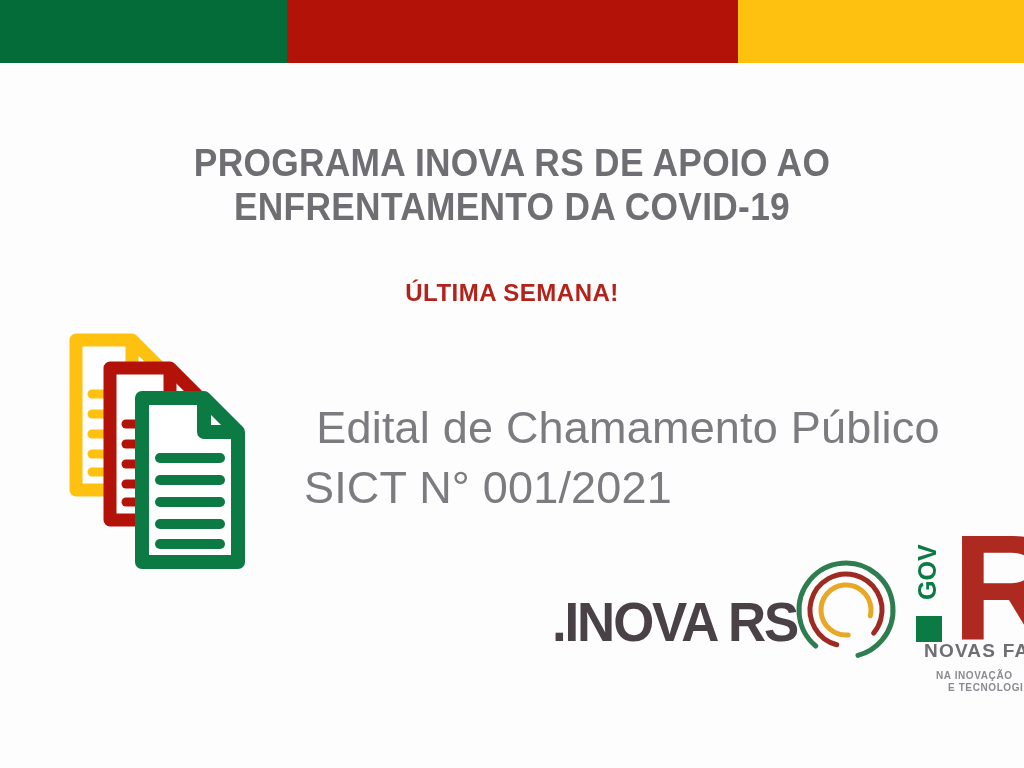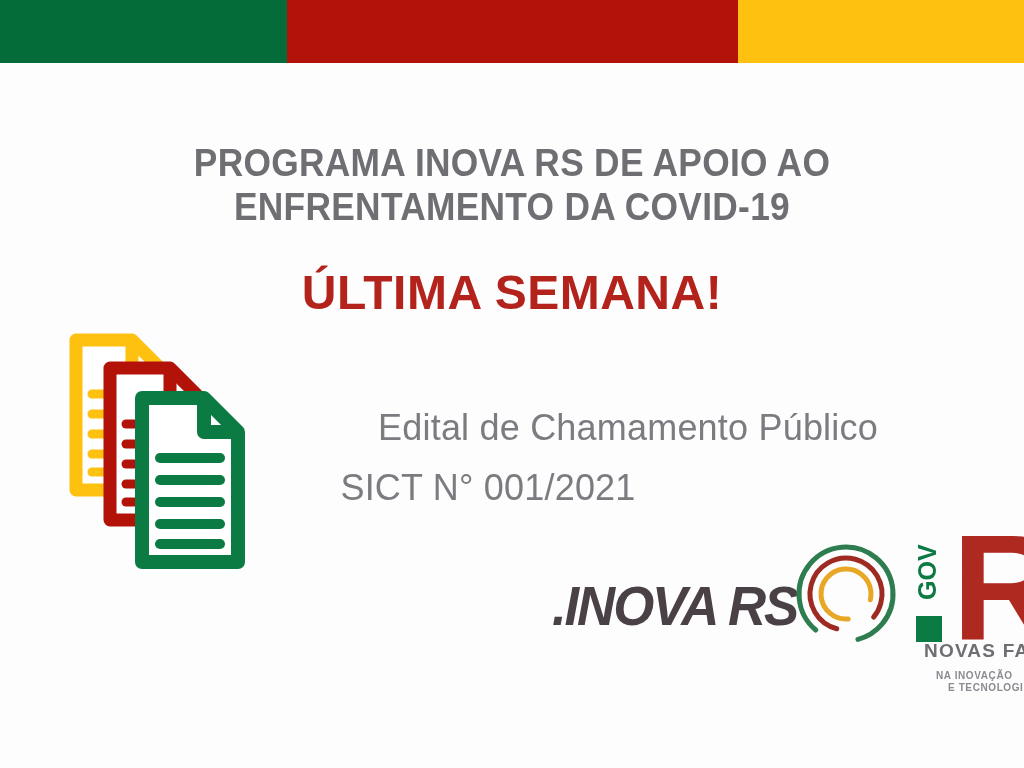--- a/index.html
+++ b/index.html
@@ -48,32 +48,32 @@
   #title .line { display: block; white-space: nowrap; }
 
   #kicker {
     position: absolute;
     top: 270px;
     left: 0;
     width: 1024px;
     text-align: center;
     color: #b3231b;
     font-weight: bold;
-    font-size: 48px;
+    font-size: 24px;
     line-height: 46px;
     letter-spacing: 0.5px;
   }
 
   #subtitle {
     position: absolute;
     top: 398px;
     left: 268px;
     width: 720px;
     color: #7b7b80;
-    font-size: 36px;
+    font-size: 45px;
     line-height: 60px;
     font-weight: 400;
     letter-spacing: 0.2px;
   }
   #subtitle .l1 { display: block; text-align: center; }
   #subtitle .l2 { display: block; text-align: center; padding-right: 280px; }
 
   
   #docs-icon {
     position: absolute;
@@ -81,24 +81,23 @@
     top: 326px;
     width: 232px;
     height: 252px;
   }
   #docs-icon svg { display: block; width: 232px; height: 252px; }
 
   
   #inova-logo {
     position: absolute;
     left: 552px;
-    top: 540px;
+    top: 556px;
     width: 348px;
     height: 108px;
-    font-style: italic;
   }
   #inova-logo .wordmark {
     position: absolute;
     left: 0;
     top: 38px;
     color: #4a4146;
     font-size: 55px;
     font-weight: bold;
     letter-spacing: -2.2px;
     line-height: 56px;

